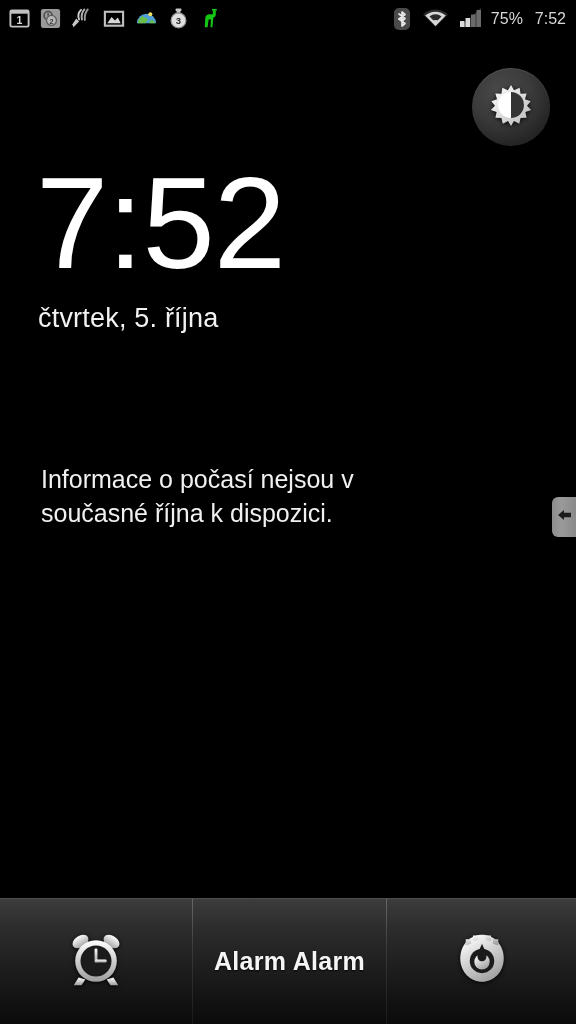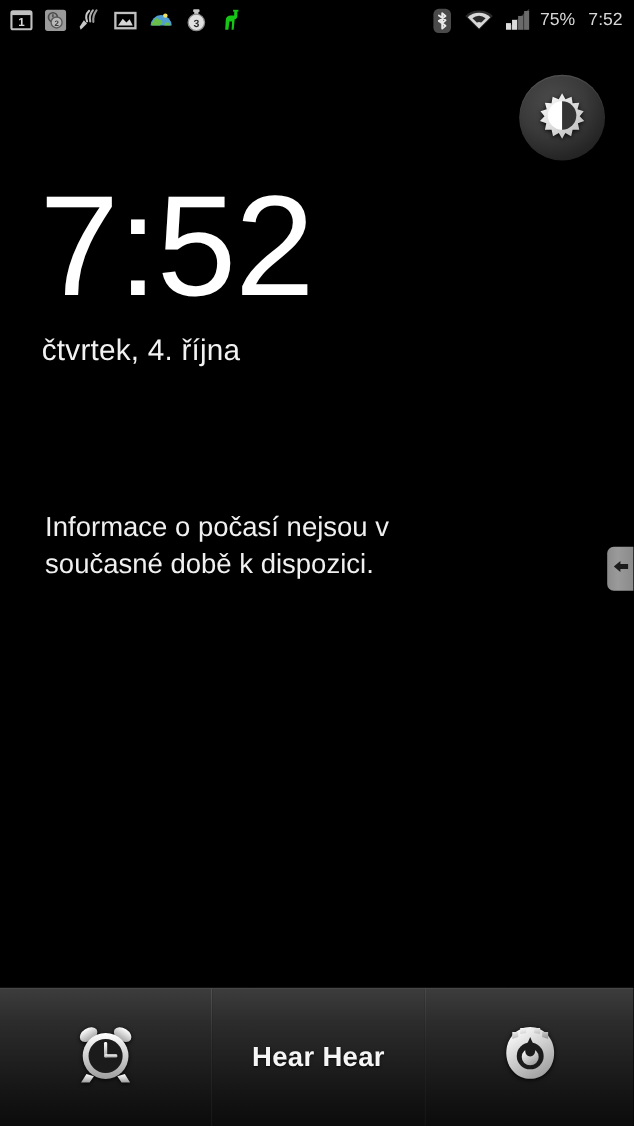--- a/index.html
+++ b/index.html
@@ -290,23 +290,23 @@
           <rect x="24" y="0" width="24" height="48"></rect>
         </clipPath>
       <g clip-path="url(#rightHalf)">
           <circle cx="24" cy="24" r="13.5" fill="#343434"></circle>
         </g>
     </svg>
   </span>
 </div>
 
 <div class="clock-big">7:52</div>
-<div class="date-line">čtvrtek, 4. října</div>
-
-<div class="weather-msg">Informace o počasí nejsou v současné době k dispozici.</div>
+<div class="date-line">čtvrtek, 5. října</div>
+
+<div class="weather-msg">Informace o počasí nejsou v současné října k dispozici.</div>
 
 <div class="edge-tab">
   <span>
     <svg width="18" height="18" viewBox="0 0 18 18">
       <path d="M3 9 L9 4 L9 6.8 L16 6.8 L16 11.2 L9 11.2 L9 14 Z" fill="#1c1c1c"></path>
     </svg>
   </span>
 </div>
 
 <div class="bottombar">
@@ -328,21 +328,21 @@
         <circle cx="32" cy="33" r="16" fill="#1b1b1b"></circle>
         <rect x="30.5" y="20" width="3" height="14.5" rx="1.3" fill="url(#clkGrad)"></rect>
         <rect x="31" y="31.5" width="12" height="3" rx="1.3" fill="url(#clkGrad)"></rect>
       </svg>
     </span>
   </div>
 
   <div class="bb-divider"></div>
 
   <div class="bb-btn mid">
-    <span class="bb-label">Hear Hear</span>
+    <span class="bb-label">Alarm Alarm</span>
   </div>
 
   <div class="bb-divider"></div>
 
   <div class="bb-btn right">
     <span>
       <svg width="58" height="58" viewBox="0 0 64 64" class="icon-shadow">
         <defs>
           <linearGradient id="gearGrad" x1="0.2" y1="0" x2="0.8" y2="1">
             <stop offset="0%" stop-color="#ffffff"></stop>

